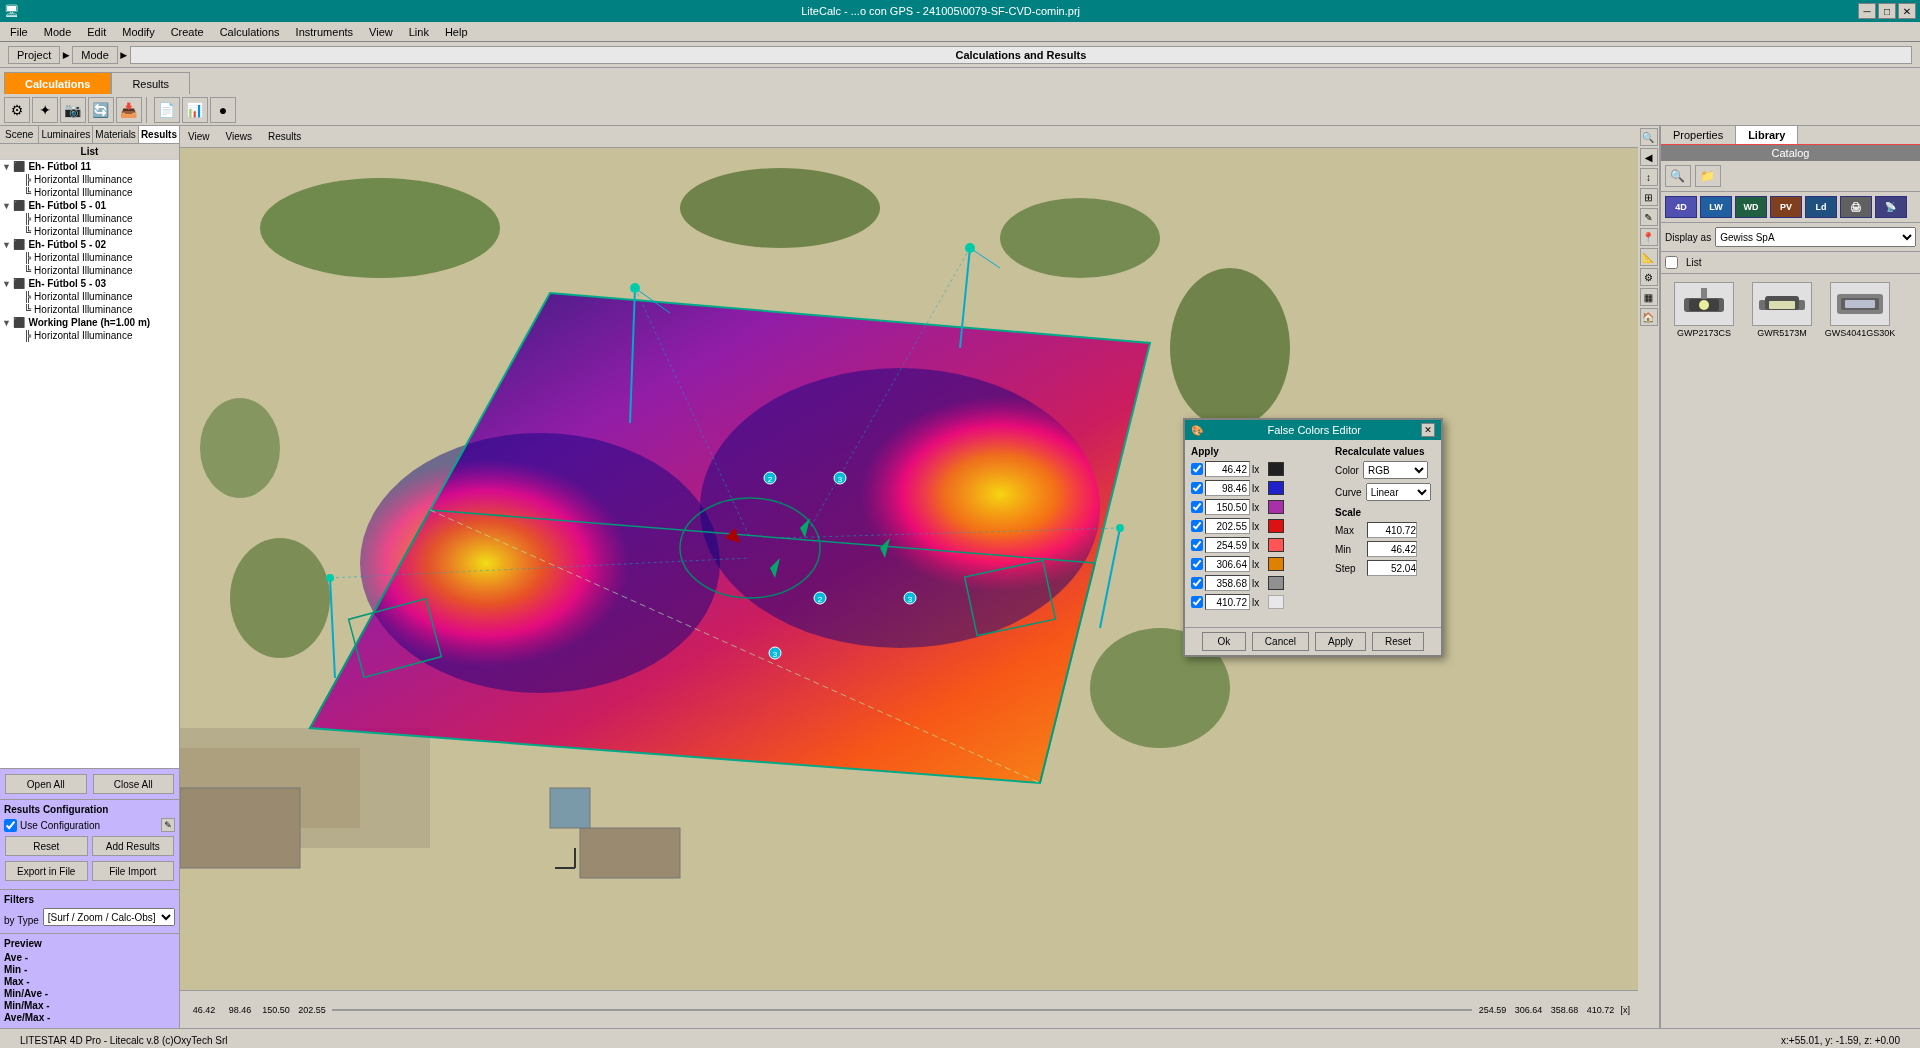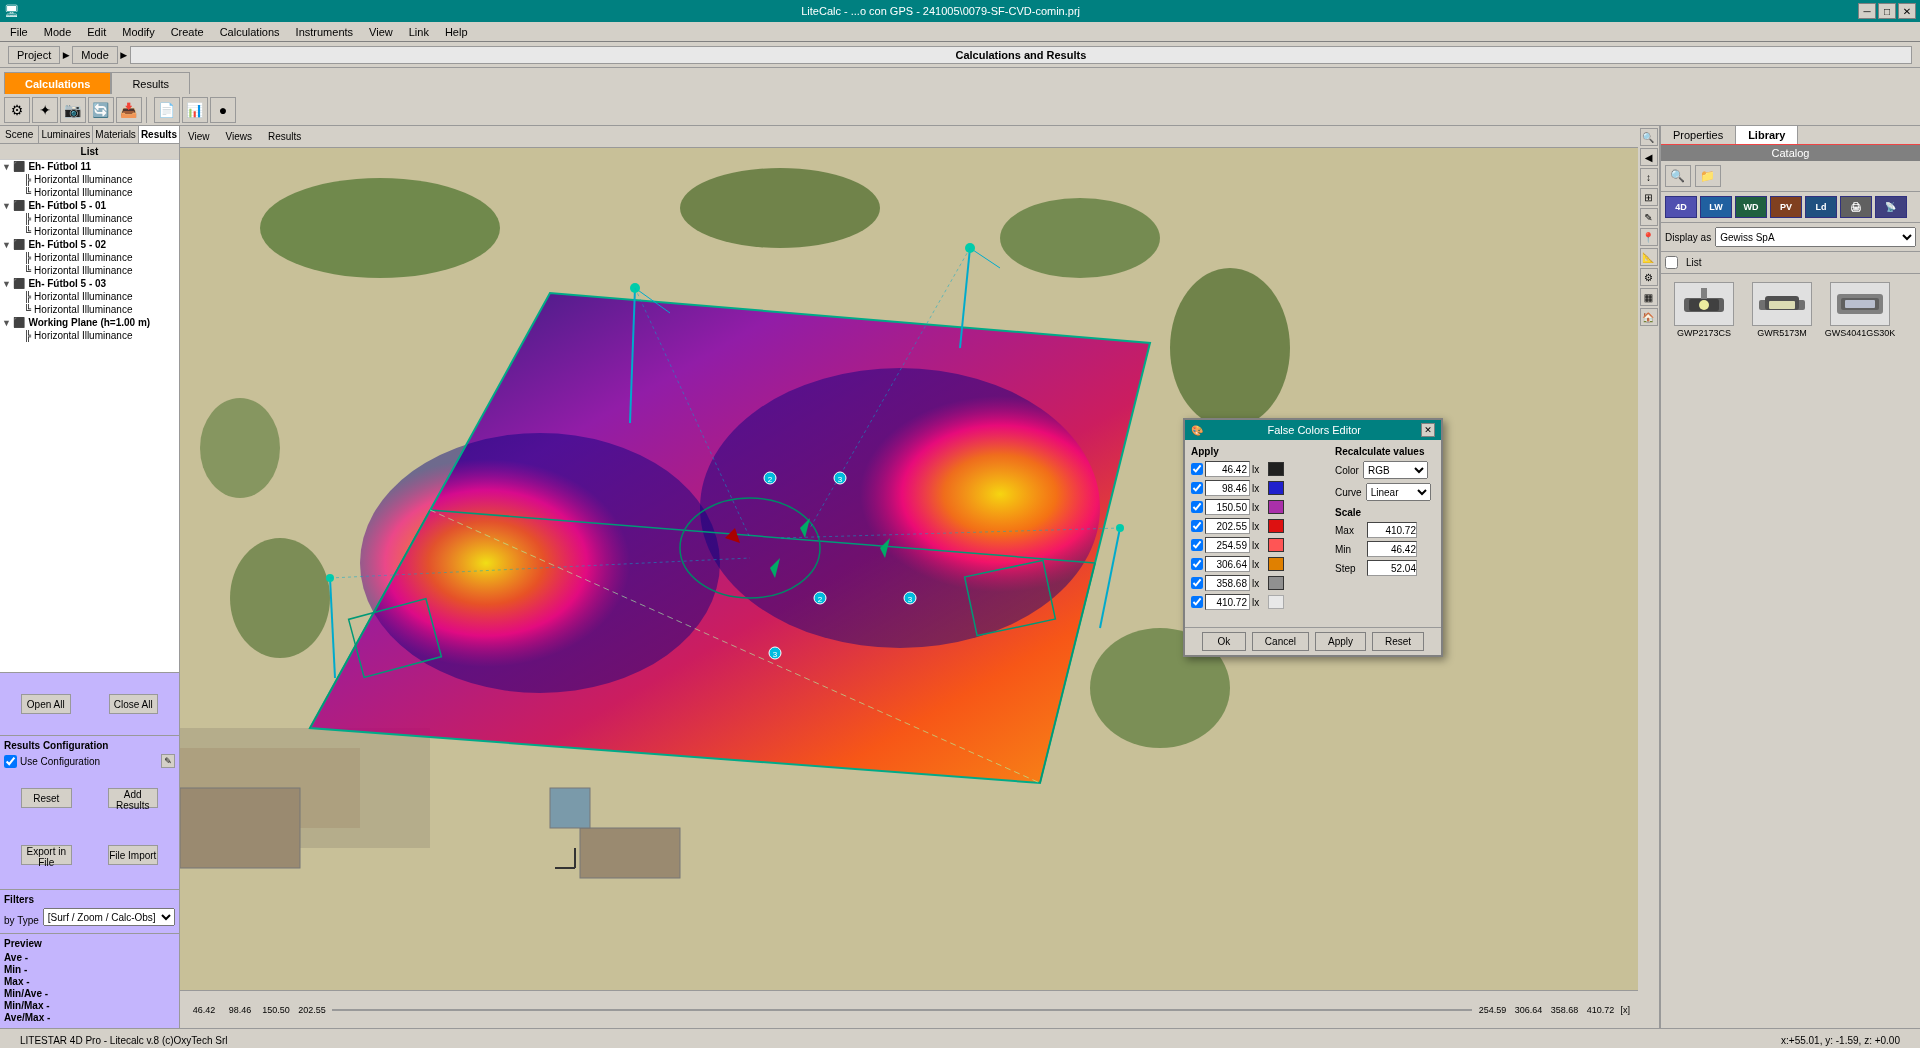--- a/index.html
+++ b/index.html
@@ -174,21 +174,21 @@
     }
     .section-title { font-size: 10px; font-weight: bold; margin-bottom: 3px; }
     .config-row { display: flex; align-items: center; margin-bottom: 3px; font-size: 10px; }
     .config-btn {
       flex: 1;
       height: 20px;
       font-size: 10px;
       background: #d4d0c8;
       border: 1px solid #999;
       cursor: pointer;
-      margin: 17px;
+      margin: 1px;
     }
     .config-btns { display: flex; gap: 2px; margin-bottom: 3px; }
 
     #filters-area { padding: 4px; border-top: 1px solid #999; }
     .filter-row { display: flex; align-items: flex-end; font-size: 10px; margin-bottom: 3px; }
     .filter-select { font-size: 10px; flex: 1; height: 18px; }
 
     #preview-area { padding: 4px; border-top: 1px solid #999; }
     .preview-row { display: flex; font-size: 10px; margin-bottom: 1px; }
     .preview-label { width: 55px; font-weight: bold; }

